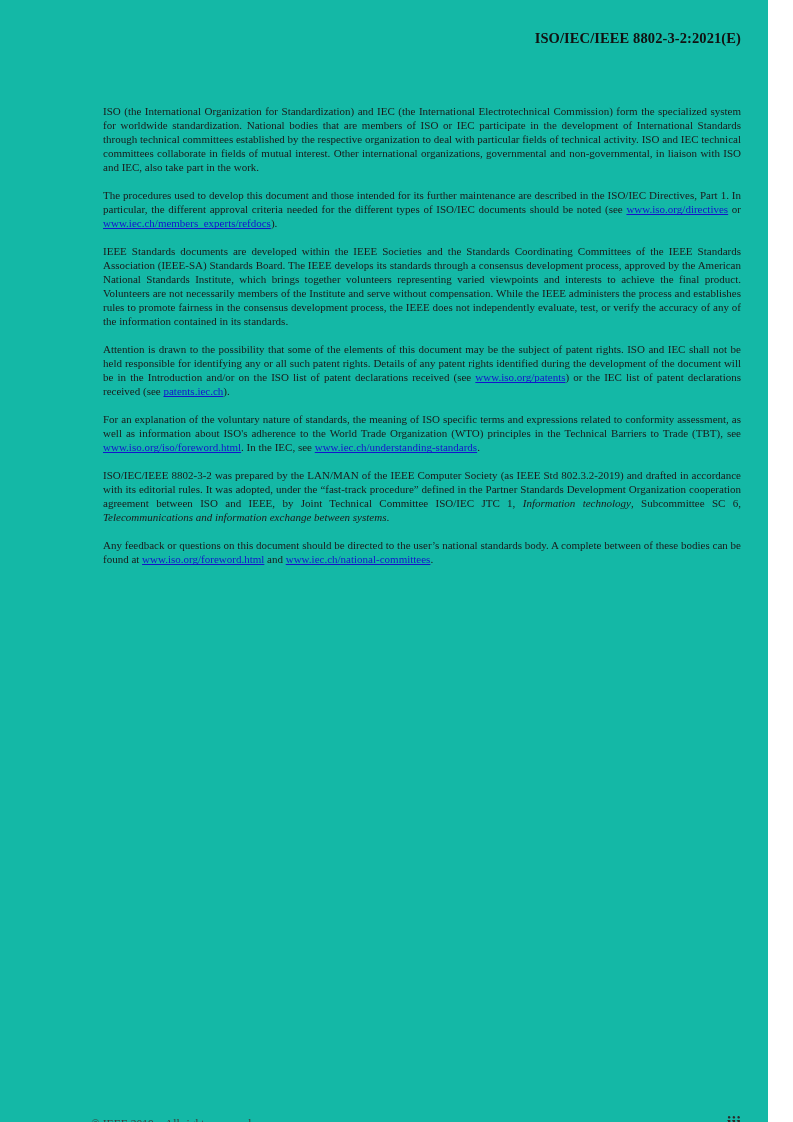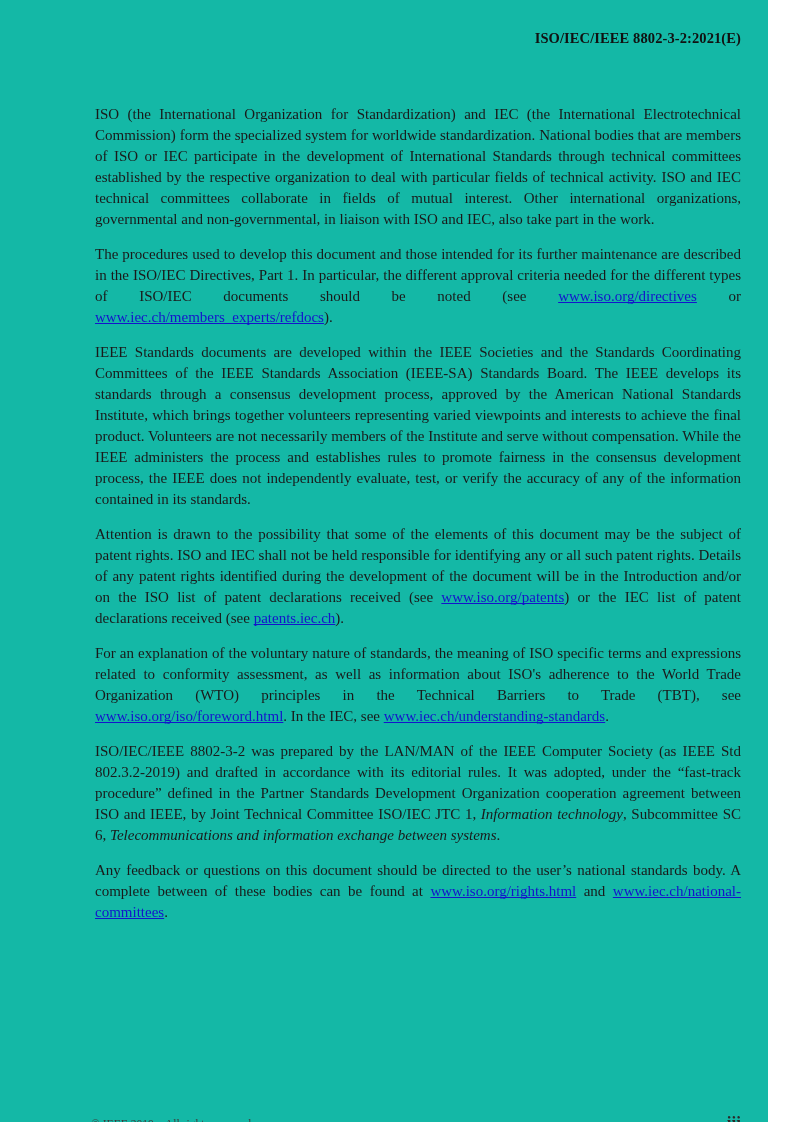--- a/index.html
+++ b/index.html
@@ -42,23 +42,23 @@
 
   h1.page-title {
     font-size: 23px;
     font-weight: bold;
     margin: 0 0 30px 0;
     letter-spacing: 0.2px;
     color: #111111;
   }
 
   p.para {
-    margin: 0 0 14px 4px;
-    font-size: 15px;
-    line-height: 21px;
+    margin: 0 0 14px 12px;
+    font-size: 11px;
+    line-height: 14px;
     text-align: justify;
     text-justify: inter-word;
     hyphens: none;
     color: #1a1a1a;
   }
   p.para:last-child { margin-bottom: 0; }
 
   
   p.para.nojust { text-align: left; }
 
@@ -107,21 +107,21 @@
     <p class="para"><span>IEEE Standards documents are developed within the IEEE Societies and the Standards Coordinating Committees of the IEEE Standards Association (IEEE-SA) Standards Board. The IEEE develops its standards through a consensus development process, approved by the American National Standards Institute, which brings together volunteers representing varied viewpoints and interests to achieve the final product. Volunteers are not necessarily members of the Institute and serve without compensation. While the IEEE administers the process and establishes rules to promote fairness in the consensus development process, the IEEE does not independently evaluate, test, or verify the accuracy of any of the information contained in its standards.</span></p>
 
     <p class="para"><span>Attention is drawn to the possibility that some of the elements of this document may be the subject of patent rights. ISO and IEC shall not be held responsible for identifying any or all such patent rights. Details of any patent rights identified during the development of the document will be in the Introduction and/or on the ISO list of patent declarations received (see </span><a class="link" href="#">www.iso.org/patents</a><span>) or the IEC list of patent declarations received (see </span><a class="link" href="#">patents.iec.ch</a><span>).</span></p>
 
 
     <p class="para"><span>For an explanation of the voluntary nature of standards, the meaning of ISO specific terms and expressions related to conformity assessment, as well as information about ISO's adherence to the World Trade Organization (WTO) principles in the Technical Barriers to Trade (TBT), see </span><a class="link" href="#">www.iso.org/iso/foreword.html</a><span>. In the IEC, see </span><a class="link" href="#">www.iec.ch/understanding-standards</a><span>.</span></p>
 
     <p class="para"><span>ISO/IEC/IEEE 8802-3-2 was prepared by the LAN/MAN of the IEEE Computer Society (as IEEE Std 802.3.2-2019) and drafted in accordance with its editorial rules. It was adopted, under the “fast-track procedure” defined in the Partner Standards Development Organization cooperation agreement between ISO and IEEE, by Joint Technical Committee ISO/IEC JTC 1, </span><em class="italic">Information technology</em><span>, Subcommittee SC 6, </span><em class="italic">Telecommunications and information exchange between systems</em><span>.</span></p>
 
 
-    <p class="para"><span>Any feedback or questions on this document should be directed to the user’s national standards body. A complete between of these bodies can be found at </span><a class="link" href="#">www.iso.org/rights.html</a><span> and </span><a class="link" href="#">www.iec.ch/national-committees</a><span>.</span></p>
+    <p class="para"><span>Any feedback or questions on this document should be directed to the user’s national standards body. A complete between of these bodies can be found at </span><a class="link" href="#">www.iso.org/foreword.html</a><span> and </span><a class="link" href="#">www.iec.ch/national-committees</a><span>.</span></p>
 
   </div>
 
   <div class="doc-footer">
     <span class="footer-copyright">© IEEE 2019 – All rights reserved</span>
     <span class="footer-pageno">iii</span>
   </div>
 
 </div>
 

